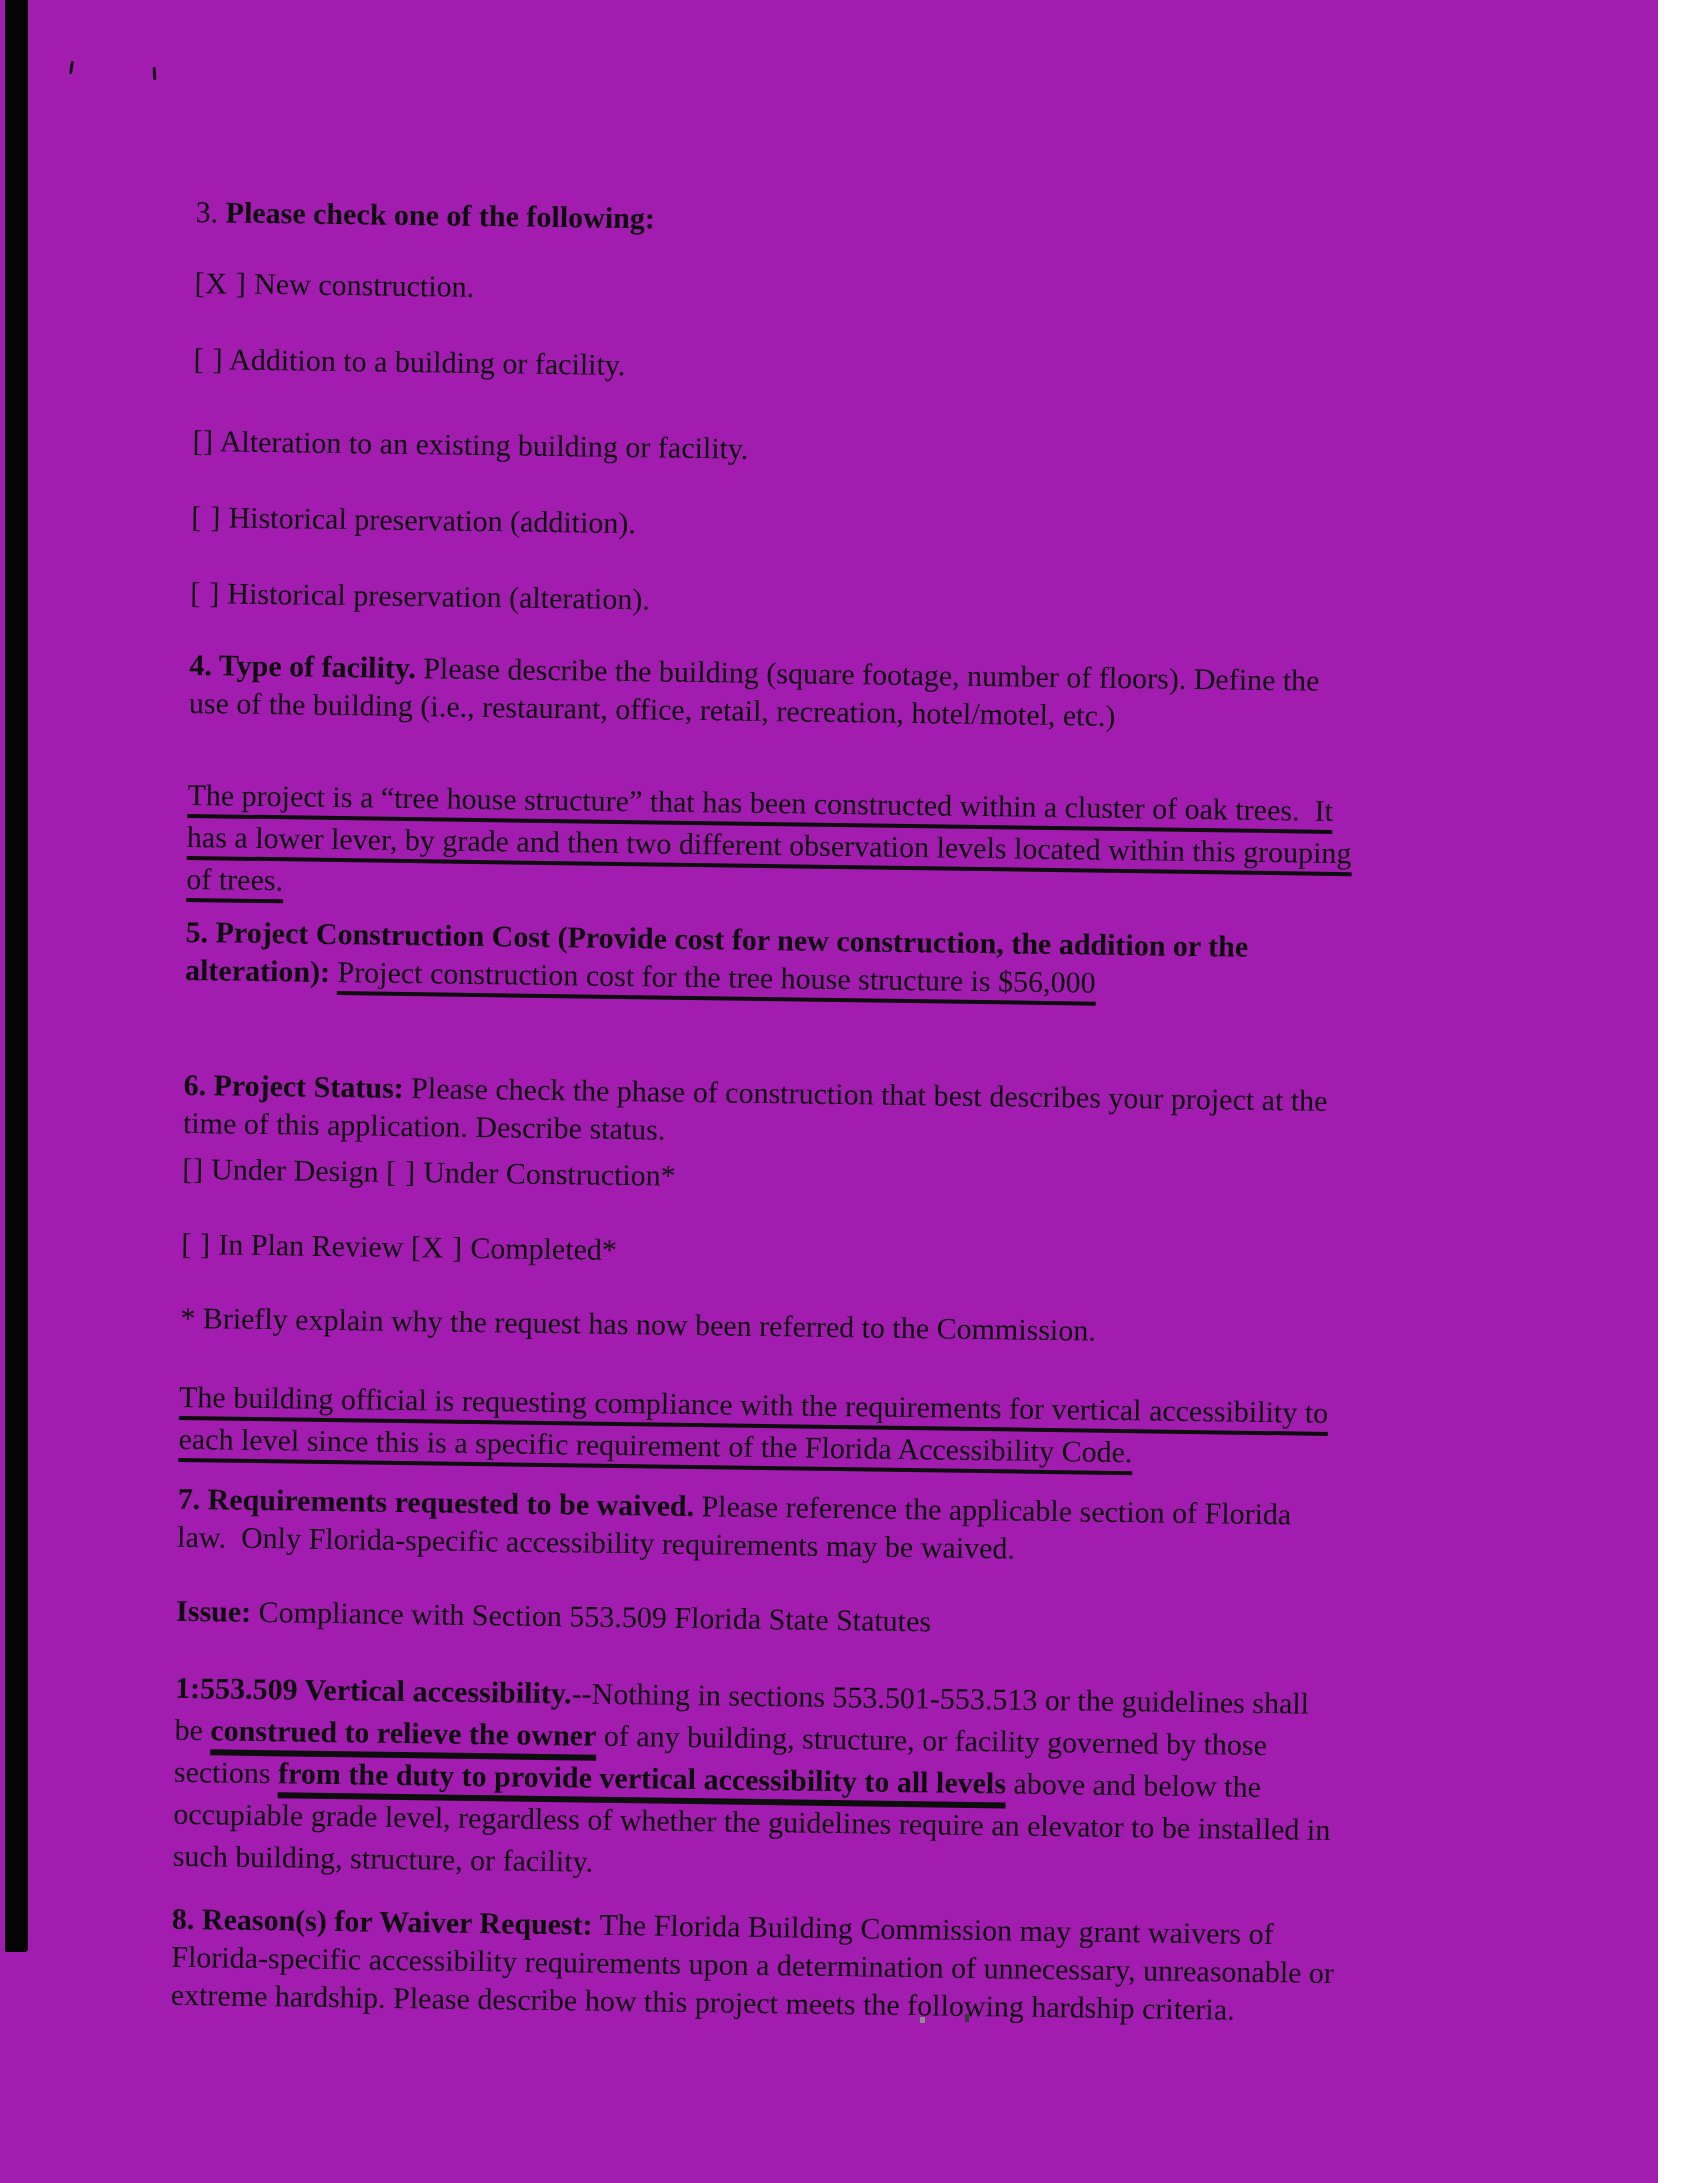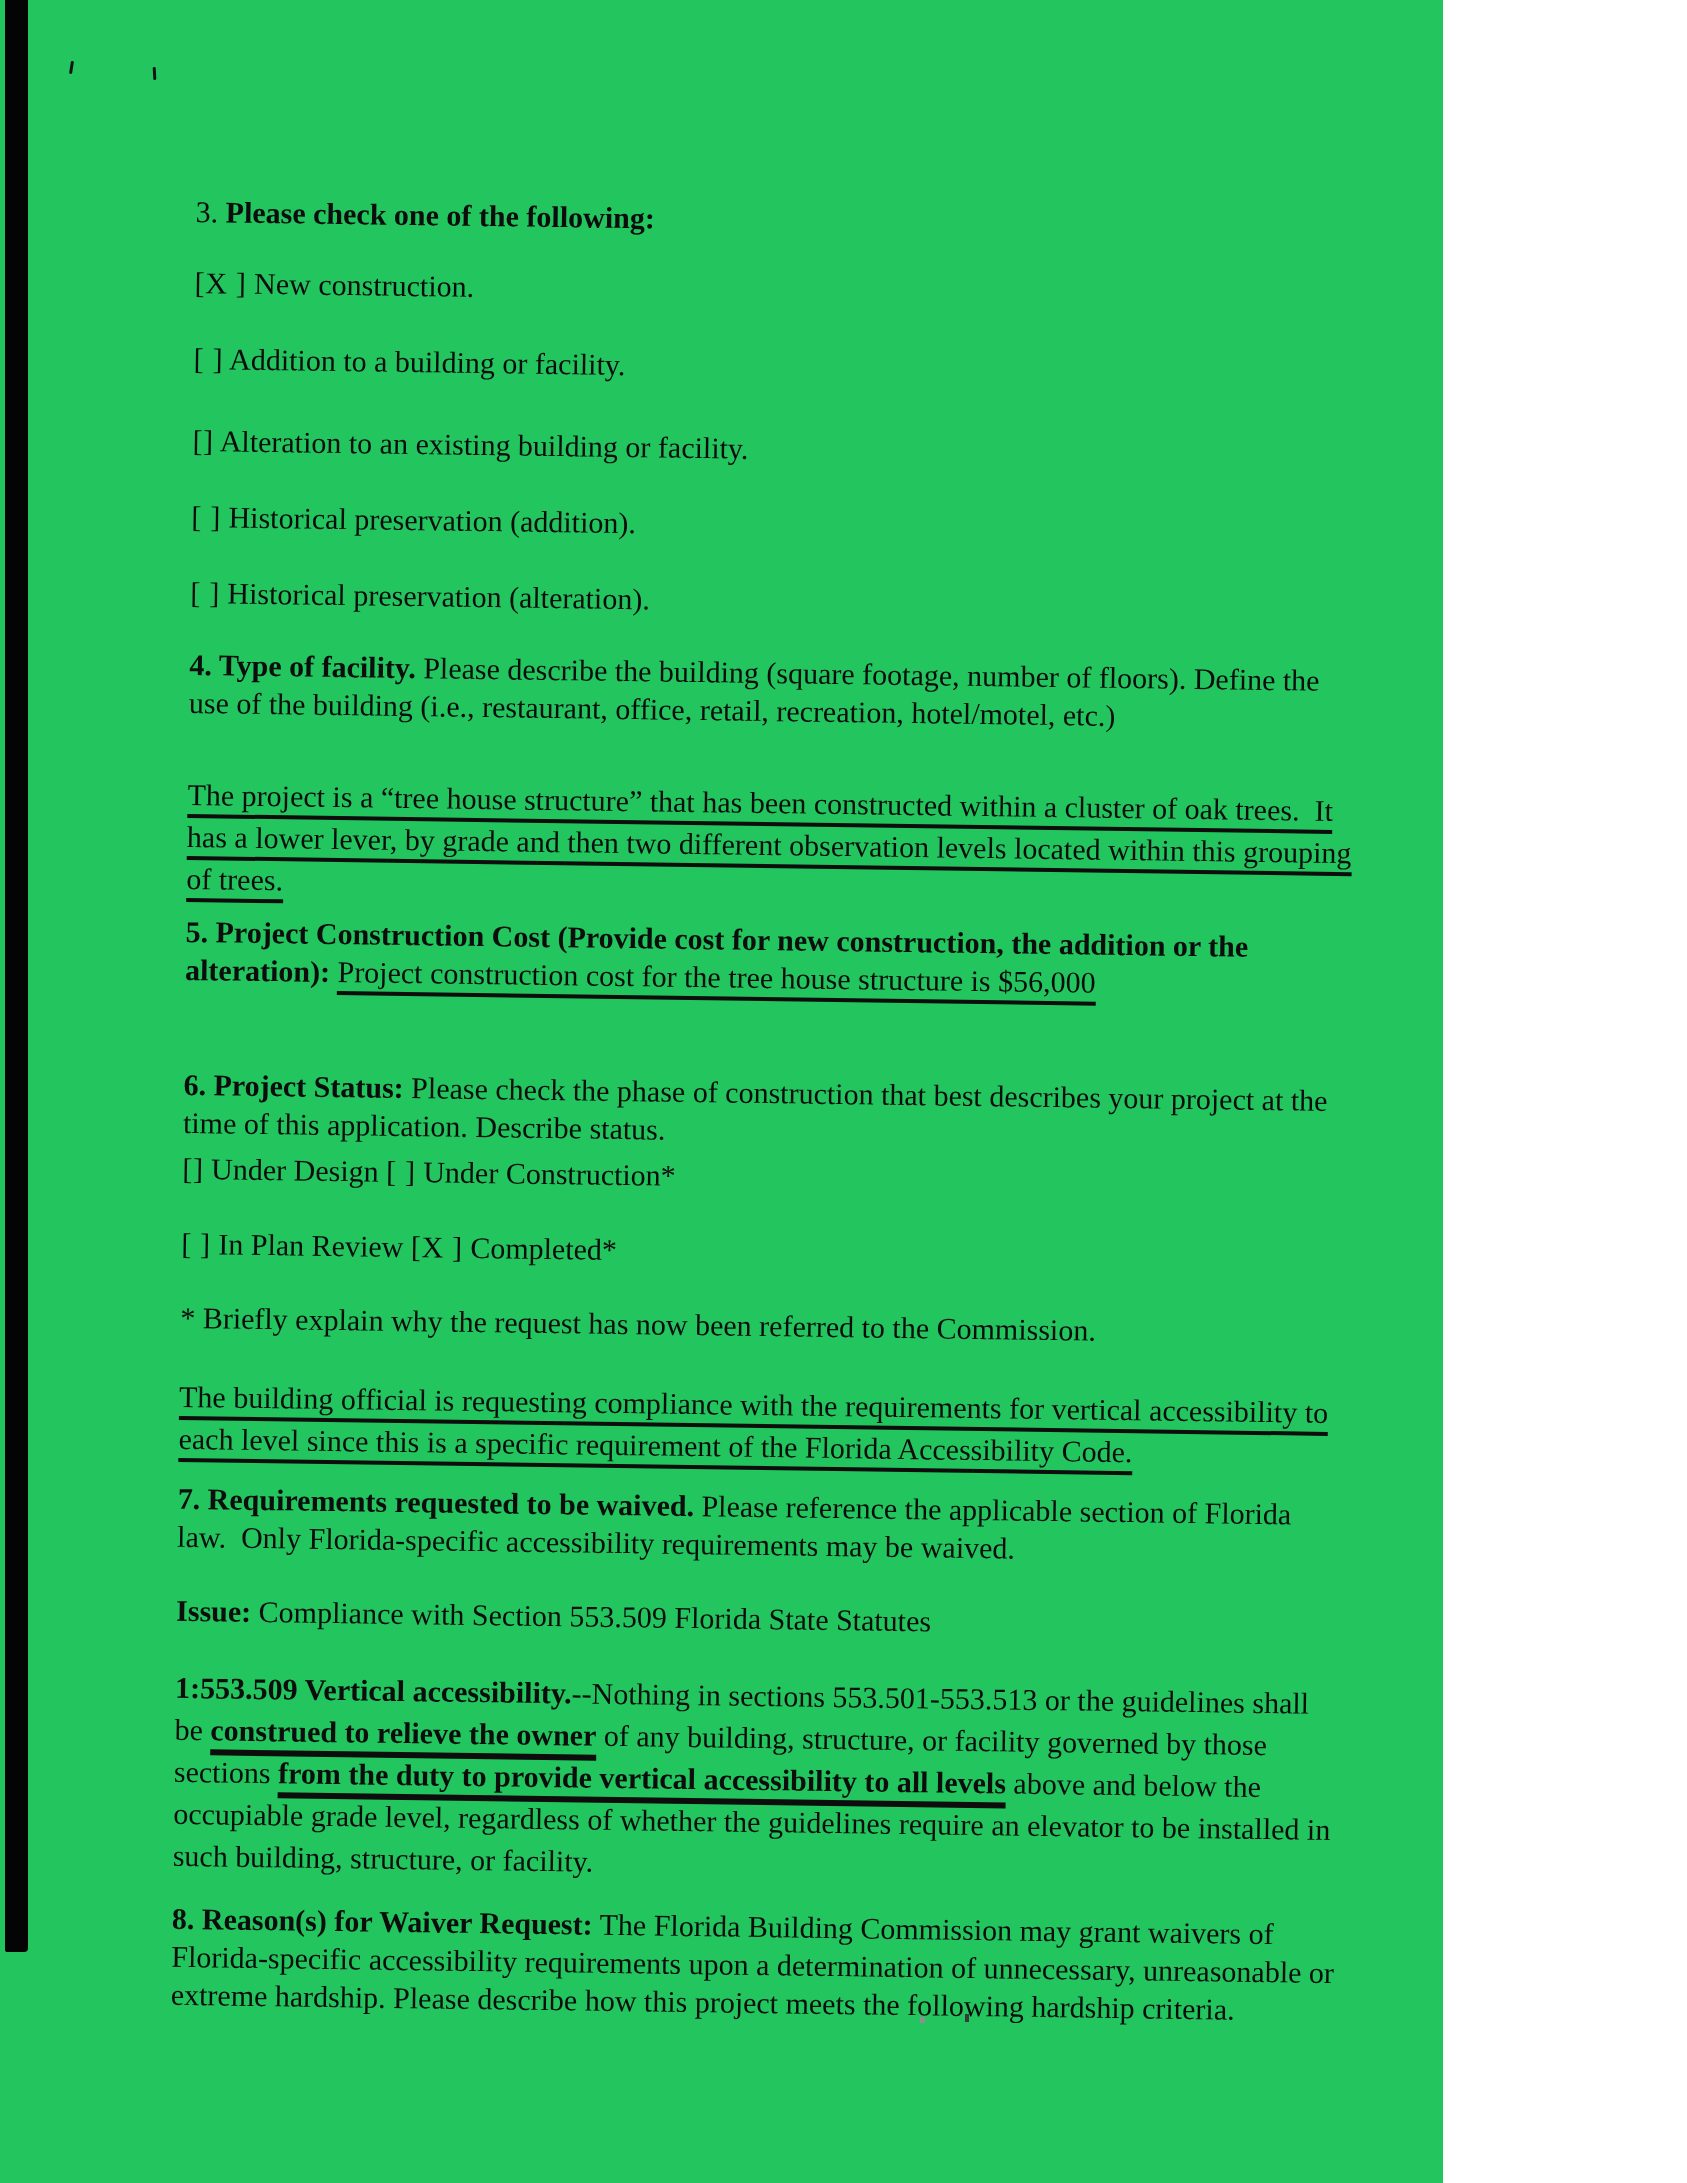--- a/index.html
+++ b/index.html
@@ -1,19 +1,19 @@
 <!DOCTYPE html>
 <html style="font-size:10.6px"><head>
 <meta charset="utf-8">
 <style>
   html,body { margin:0; padding:0; background:#ffffff; }
   .page {
     position:relative;
-    width:1443px; height:2183px;
-    background:#22c55e;
+    width:1658px; height:2183px;
+    background:#a21caf;
     overflow:hidden;
     font-family:"Liberation Serif","DejaVu Serif",serif;
     color:#0d0d0d;
   }
   
   .scan-bar {
     position:absolute; left:5.3px; top:0;
     width:22.5px; height:1952px;
     background:#040404;
     border-radius:0 0 4px 2.6px;

